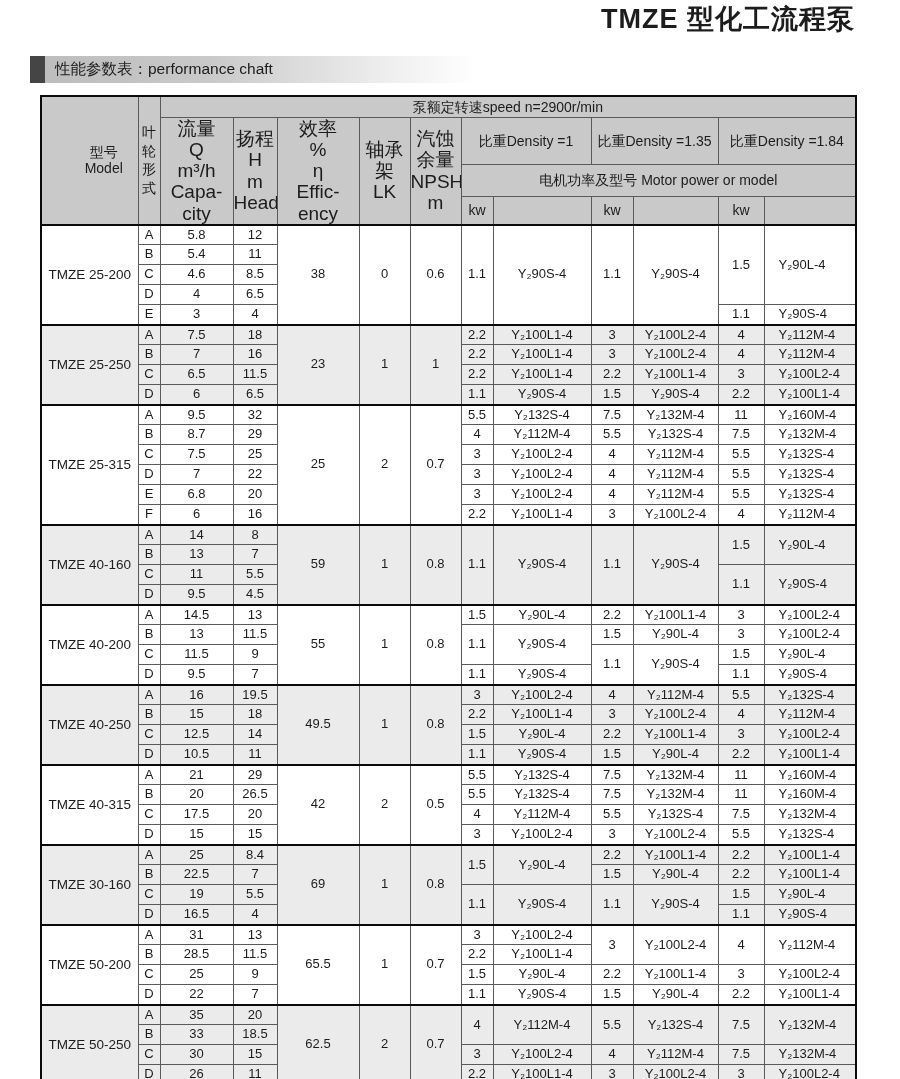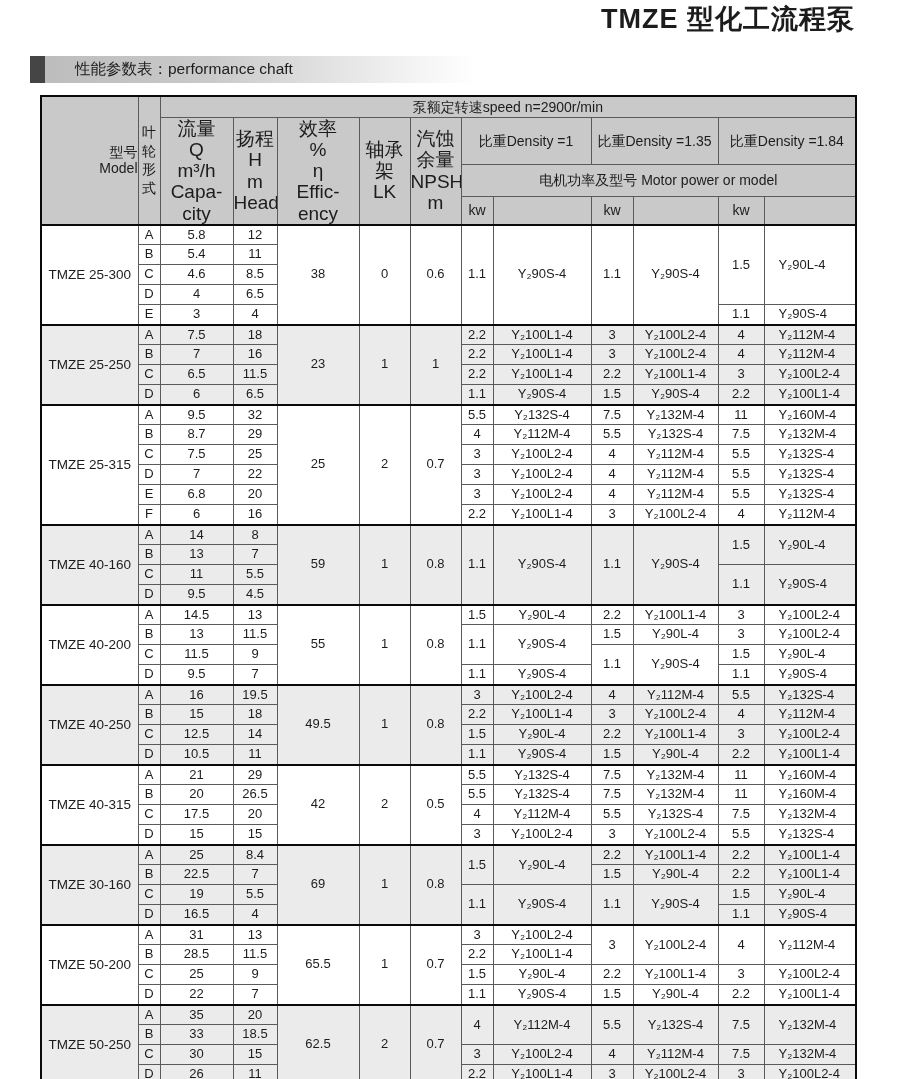--- a/index.html
+++ b/index.html
@@ -14,41 +14,41 @@
     width:900px;height:1079px;position:relative;background:#ffffff;
     font-family:"Liberation Sans","DejaVu Sans",sans-serif;color:var(--text);
     overflow:hidden;
   }
   .titles{position:absolute;top:5px;right:45px;text-align:right;}
   .title-cn{font-size:27px;font-weight:bold;letter-spacing:1px;line-height:1.1;}
   .title-en{font-size:15px;font-weight:normal;margin-top:2px;line-height:1.2;}
   .section-bar{
     position:absolute;left:30px;top:56px;width:446px;height:27px;
     background:linear-gradient(90deg,#bcbcbc 0%,#c9c9c9 40%,#eeeeee 80%,#ffffff 100%);
-    display:flex;align-items:center;gap:20px;
+    display:flex;align-items:center;
   }
   .section-square{width:15px;height:27px;background:#454545;flex:0 0 auto;}
   .section-text{margin-left:10px;font-size:15.5px;white-space:nowrap;}
   table{
     position:absolute;left:40px;top:95px;width:816px;
     border-collapse:collapse;table-layout:fixed;
     border:2px solid var(--border-thick);
   }
   th,td{
     border:1px solid var(--border-thin);
     padding:0;text-align:center;vertical-align:middle;
     font-size:13px;line-height:1.15;color:var(--text);
     overflow:hidden;
   }
   thead th{background:var(--header-bg);font-weight:normal;white-space:pre-line;}
   thead tr:nth-child(1){height:21px;}
   thead tr:nth-child(2){height:35px;}
   thead tr:nth-child(3){height:24px;}
   thead tr:nth-child(4){height:21px;}
-  .th-model{text-align:right;padding-left:28px;font-size:14px;}
+  .th-model{text-align:center;padding-left:28px;font-size:14px;}
   .th-imp{font-size:14px;line-height:1.35;}
   .th-speed{font-size:14px;}
   .th-spec{font-size:19px;line-height:1.12;}
   .th-density{font-size:14px;}
   .th-motor{font-size:14px;}
   .th-kw{font-size:14px;}
   tbody tr{height:20px;}
   tbody td{background:#ffffff;}
   tbody tr.g td{background:var(--block-alt-bg);}
   tr.block-start td{border-top:2px solid var(--border-thick);}
@@ -123,21 +123,21 @@
         <th class="th-kw">kw</th>
         <th></th>
         <th class="th-kw">kw</th>
         <th></th>
         <th class="th-kw">kw</th>
         <th></th>
       </tr>
     </thead>
   <tbody>
       <tr class="block-start">
-        <td rowspan="5" class="model-cell">TMZE 25-300</td>
+        <td rowspan="5" class="model-cell">TMZE 25-200</td>
         <td>A</td>
         <td>5.8</td>
         <td>12</td>
         <td rowspan="5">38</td>
         <td rowspan="5">0</td>
         <td rowspan="5">0.6</td>
         <td rowspan="5">1.1</td>
         <td rowspan="5">Y₂90S-4</td>
         <td rowspan="5">1.1</td>
         <td rowspan="5">Y₂90S-4</td>

